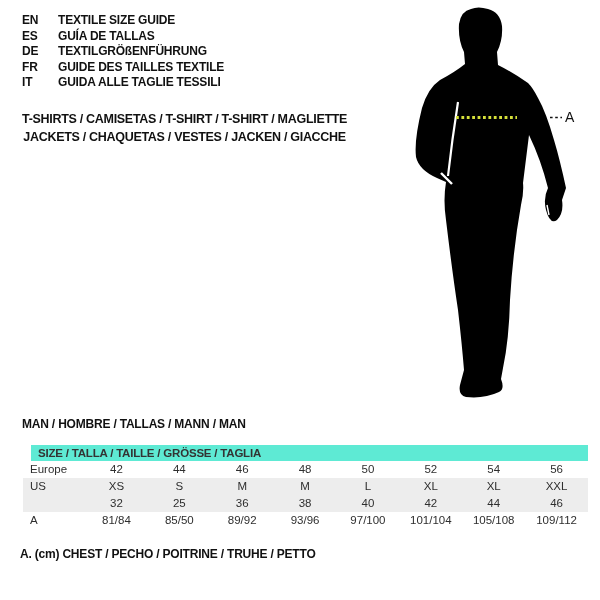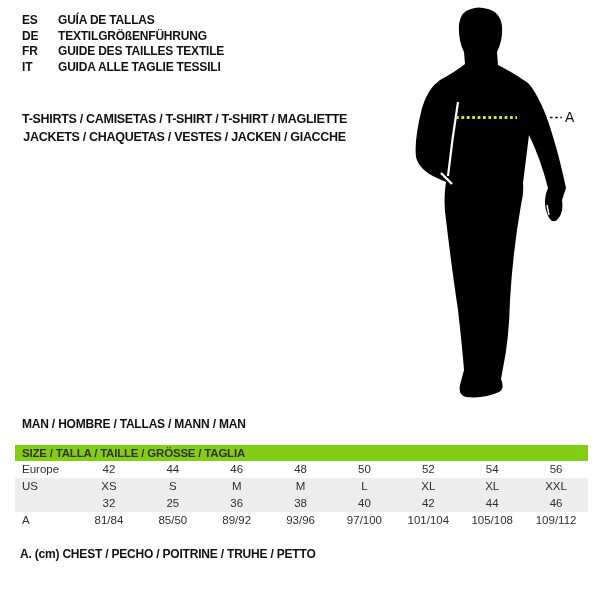--- a/index.html
+++ b/index.html
@@ -16,33 +16,34 @@
   .categories div{line-height:18px;white-space:nowrap;text-align:center;}
   
   .figure{position:absolute;left:390px;top:0;width:210px;height:410px;}
   .figure text{font-family:"Liberation Sans",sans-serif;font-size:14px;fill:#111;}
   
   .man-title{position:absolute;left:22px;top:417px;font-size:12px;font-weight:bold;letter-spacing:-0.2px;}
   
   .size-table{position:absolute;left:15px;top:445px;width:573px;font-size:11.5px;}
   .thead{height:16px;line-height:16px;background:#c4c4c4;color:#333;font-weight:bold;
          padding-left:7px;letter-spacing:-0.2px;}
-  .trow{display:flex;height:17px;line-height:17px;color:#2e2e2e;background:#fff;}
+  .trow{display:flex;height:17px;line-height:17px;color:#2e2e2e;background:#fff;margin-left:8px;}
   .trow.alt{background:#ededed;}
   .cell-label{width:62px;padding-left:7px;box-sizing:border-box;}
   .cell{flex:1;text-align:center;}
   
   .footnote{position:absolute;left:20px;top:547px;font-size:12px;font-weight:bold;letter-spacing:-0.2px;text-align:right;}
 </style>
 </head>
 <body>
 
 <div class="canvas">
 
   <div class="lang-list">
+      <div class="lang-row"><span class="lang-code">EN</span><span>TEXTILE SIZE GUIDE</span></div>
       <div class="lang-row"><span class="lang-code">ES</span><span>GUÍA DE TALLAS</span></div>
       <div class="lang-row"><span class="lang-code">DE</span><span>TEXTILGRÖßENFÜHRUNG</span></div>
       <div class="lang-row"><span class="lang-code">FR</span><span>GUIDE DES TAILLES TEXTILE</span></div>
       <div class="lang-row"><span class="lang-code">IT</span><span>GUIDA ALLE TAGLIE TESSILI</span></div>
     </div>
 
   <div class="categories">
     <div>T-SHIRTS / CAMISETAS / T-SHIRT / T-SHIRT / MAGLIETTE</div>
     <div>JACKETS / CHAQUETAS / VESTES / JACKEN / GIACCHE</div>
   </div>
@@ -70,21 +71,21 @@
     <line x1="157" y1="205" x2="159" y2="215" stroke="#fff" stroke-width="1.4"></line>
 
     <line x1="66" y1="117.5" x2="127" y2="117.5" stroke="#d6e03a" stroke-width="3" stroke-dasharray="2.8 2.6"></line>
     <line x1="160" y1="117.5" x2="172" y2="117.5" stroke="#111" stroke-width="1.6" stroke-dasharray="2.6 2.6"></line>
     <text x="175" y="122">A</text>
   </svg>
 
   <div class="man-title">MAN / HOMBRE / TALLAS / MANN / MAN</div>
 
   <div class="size-table">
-    <div class="thead" style="background: #84cc16;">SIZE / TALLA / TAILLE / GRÖSSE / TAGLIA</div>
+    <div class="thead" style="background: #5eead4; margin-left: 16px;">SIZE / TALLA / TAILLE / GRÖSSE / TAGLIA</div>
     <div>
         <div class="trow">
           <div class="cell-label">Europe</div>
           <div class="cell">42</div>
           <div class="cell">44</div>
           <div class="cell">46</div>
           <div class="cell">48</div>
           <div class="cell">50</div>
           <div class="cell">52</div>
           <div class="cell">54</div>

